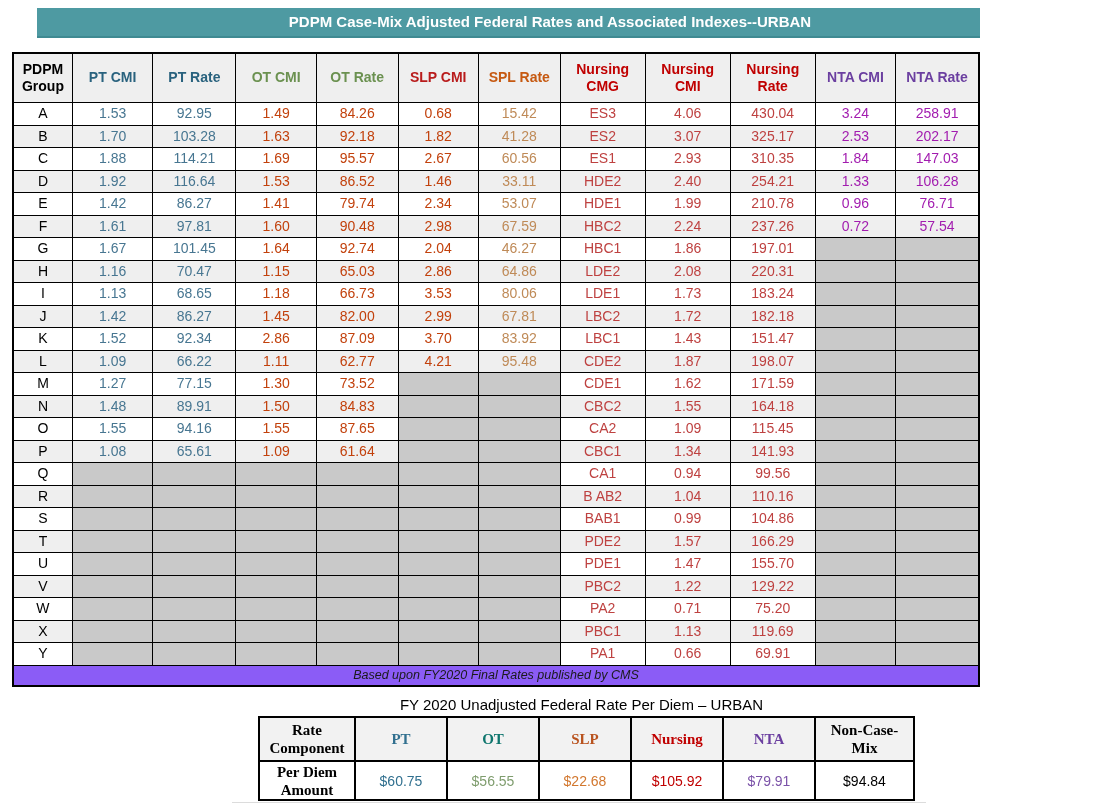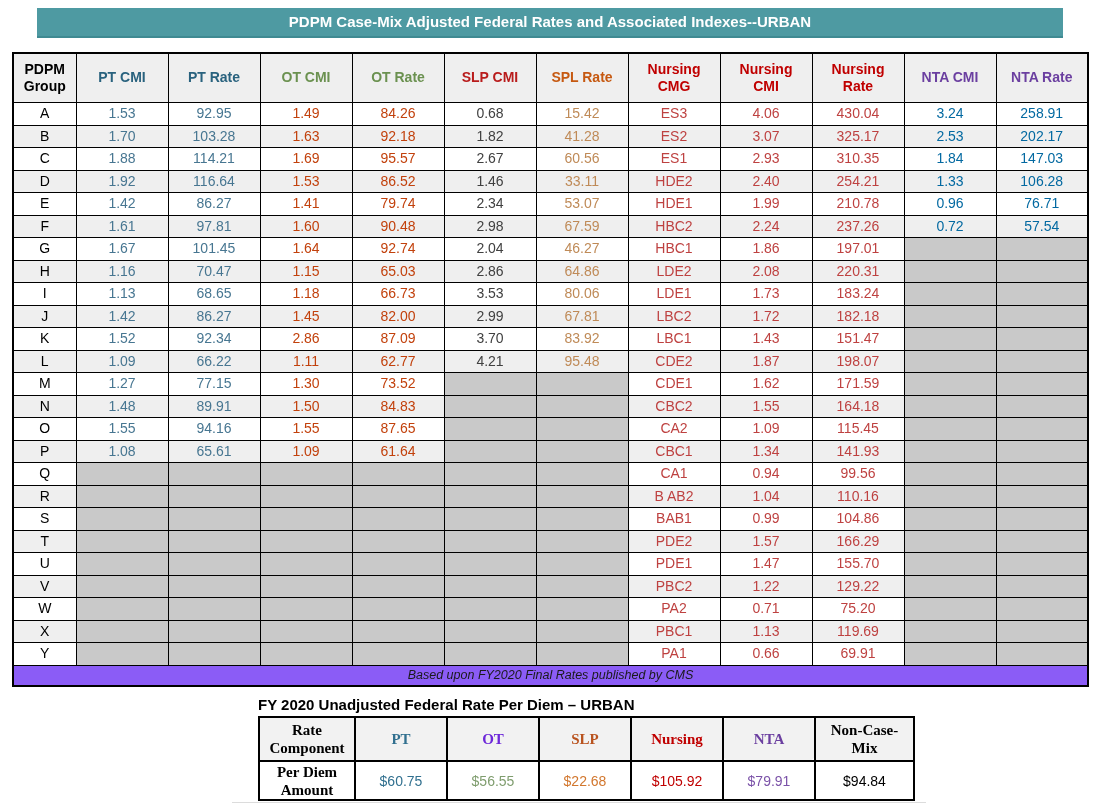--- a/index.html
+++ b/index.html
@@ -1,16 +1,16 @@
 <!DOCTYPE html>
 <html><head>
 <meta charset="utf-8">
 <style>
   html,body{margin:0;padding:0;background:#fff;}
-  #page{position:relative;width:1089px;height:808px;background:#ffffff;overflow:hidden;
+  #page{position:relative;width:980px;height:808px;background:#ffffff;overflow:hidden;
         font-family:"Liberation Sans",sans-serif;}
 
   
   #title-bar{position:absolute;left:37px;top:8px;width:1026px;height:28px;
              background:#4E9AA2;border-bottom:2px solid #3F8A92;
              color:#ffffff;font-weight:bold;font-size:15px;line-height:28px;text-align:center;}
 
   
   #main-table{position:absolute;left:12px;top:52px;border-collapse:collapse;table-layout:fixed;
               border:2px solid #000;}
@@ -29,40 +29,40 @@
   .h-pt_cmi,.h-pt_rate{color:#29627E;}
   .h-ot_cmi,.h-ot_rate{color:#6B9150;}
   .h-slp_cmi{color:#b91c1c;}
   .h-spl_rate{color:#C65911;}
   .h-nursing_cmg,.h-nursing_cmi,.h-nursing_rate{color:#C00000;}
   .h-nta_cmi,.h-nta_rate{color:#6B3FA0;}
   
   .v-group{color:#000000;}
   .v-pt_cmi,.v-pt_rate{color:#477691;}
   .v-ot_cmi,.v-ot_rate{color:#c2410c;}
-  .v-slp_cmi{color:#404040;}
+  .v-slp_cmi{color:#c2410c;}
   .v-spl_rate{color:#BF8A57;}
   .v-nursing_cmg,.v-nursing_cmi,.v-nursing_rate{color:#BE4140;}
-  .v-nta_cmi,.v-nta_rate{color:#0369a1;}
+  .v-nta_cmi,.v-nta_rate{color:#a21caf;}
 
   
-  #per-diem-title{position:absolute;left:258px;top:696px;width:647px;text-align:left;
-              font-size:15px;font-weight:bold;color:#000;}
+  #per-diem-title{position:absolute;left:258px;top:696px;width:647px;text-align:center;
+              font-size:15px;font-weight:normal;color:#000;}
   #per-diem-table{position:absolute;left:258px;top:716px;border-collapse:collapse;table-layout:fixed;
               border:2px solid #000;}
   #per-diem-table th,#per-diem-table td{border:2px solid #000;text-align:center;vertical-align:middle;
               padding:0;}
   #per-diem-table th{height:42px;font-size:15px;font-weight:bold;background:#F2F2F2;
               font-family:"Liberation Serif",serif;white-space:pre-line;line-height:1.2;}
   #per-diem-table td{height:37px;font-size:14px;background:#ffffff;}
   #per-diem-table td.rowlabel{font-family:"Liberation Serif",serif;font-weight:bold;font-size:15px;
               white-space:pre-line;line-height:1.2;color:#000;}
   .h2-component,.h2-ncm{color:#000000;}
   .h2-pt{color:#31708F;}
-  .h2-ot{color:#6d28d9;}
+  .h2-ot{color:#0f766e;}
   .h2-slp{color:#B9531F;}
   .h2-nursing{color:#C00000;}
   .h2-nta{color:#6B3FA0;border-radius:7px;}
   .v2-pt{color:#31708F;}
   .v2-ot{color:#7F9D6E;margin-left:40px;}
   .v2-slp{color:#D2772E;}
   .v2-nursing{color:#C00000;}
   .v2-nta{color:#7B52A8;}
   .v2-ncm{color:#000000;}
 

